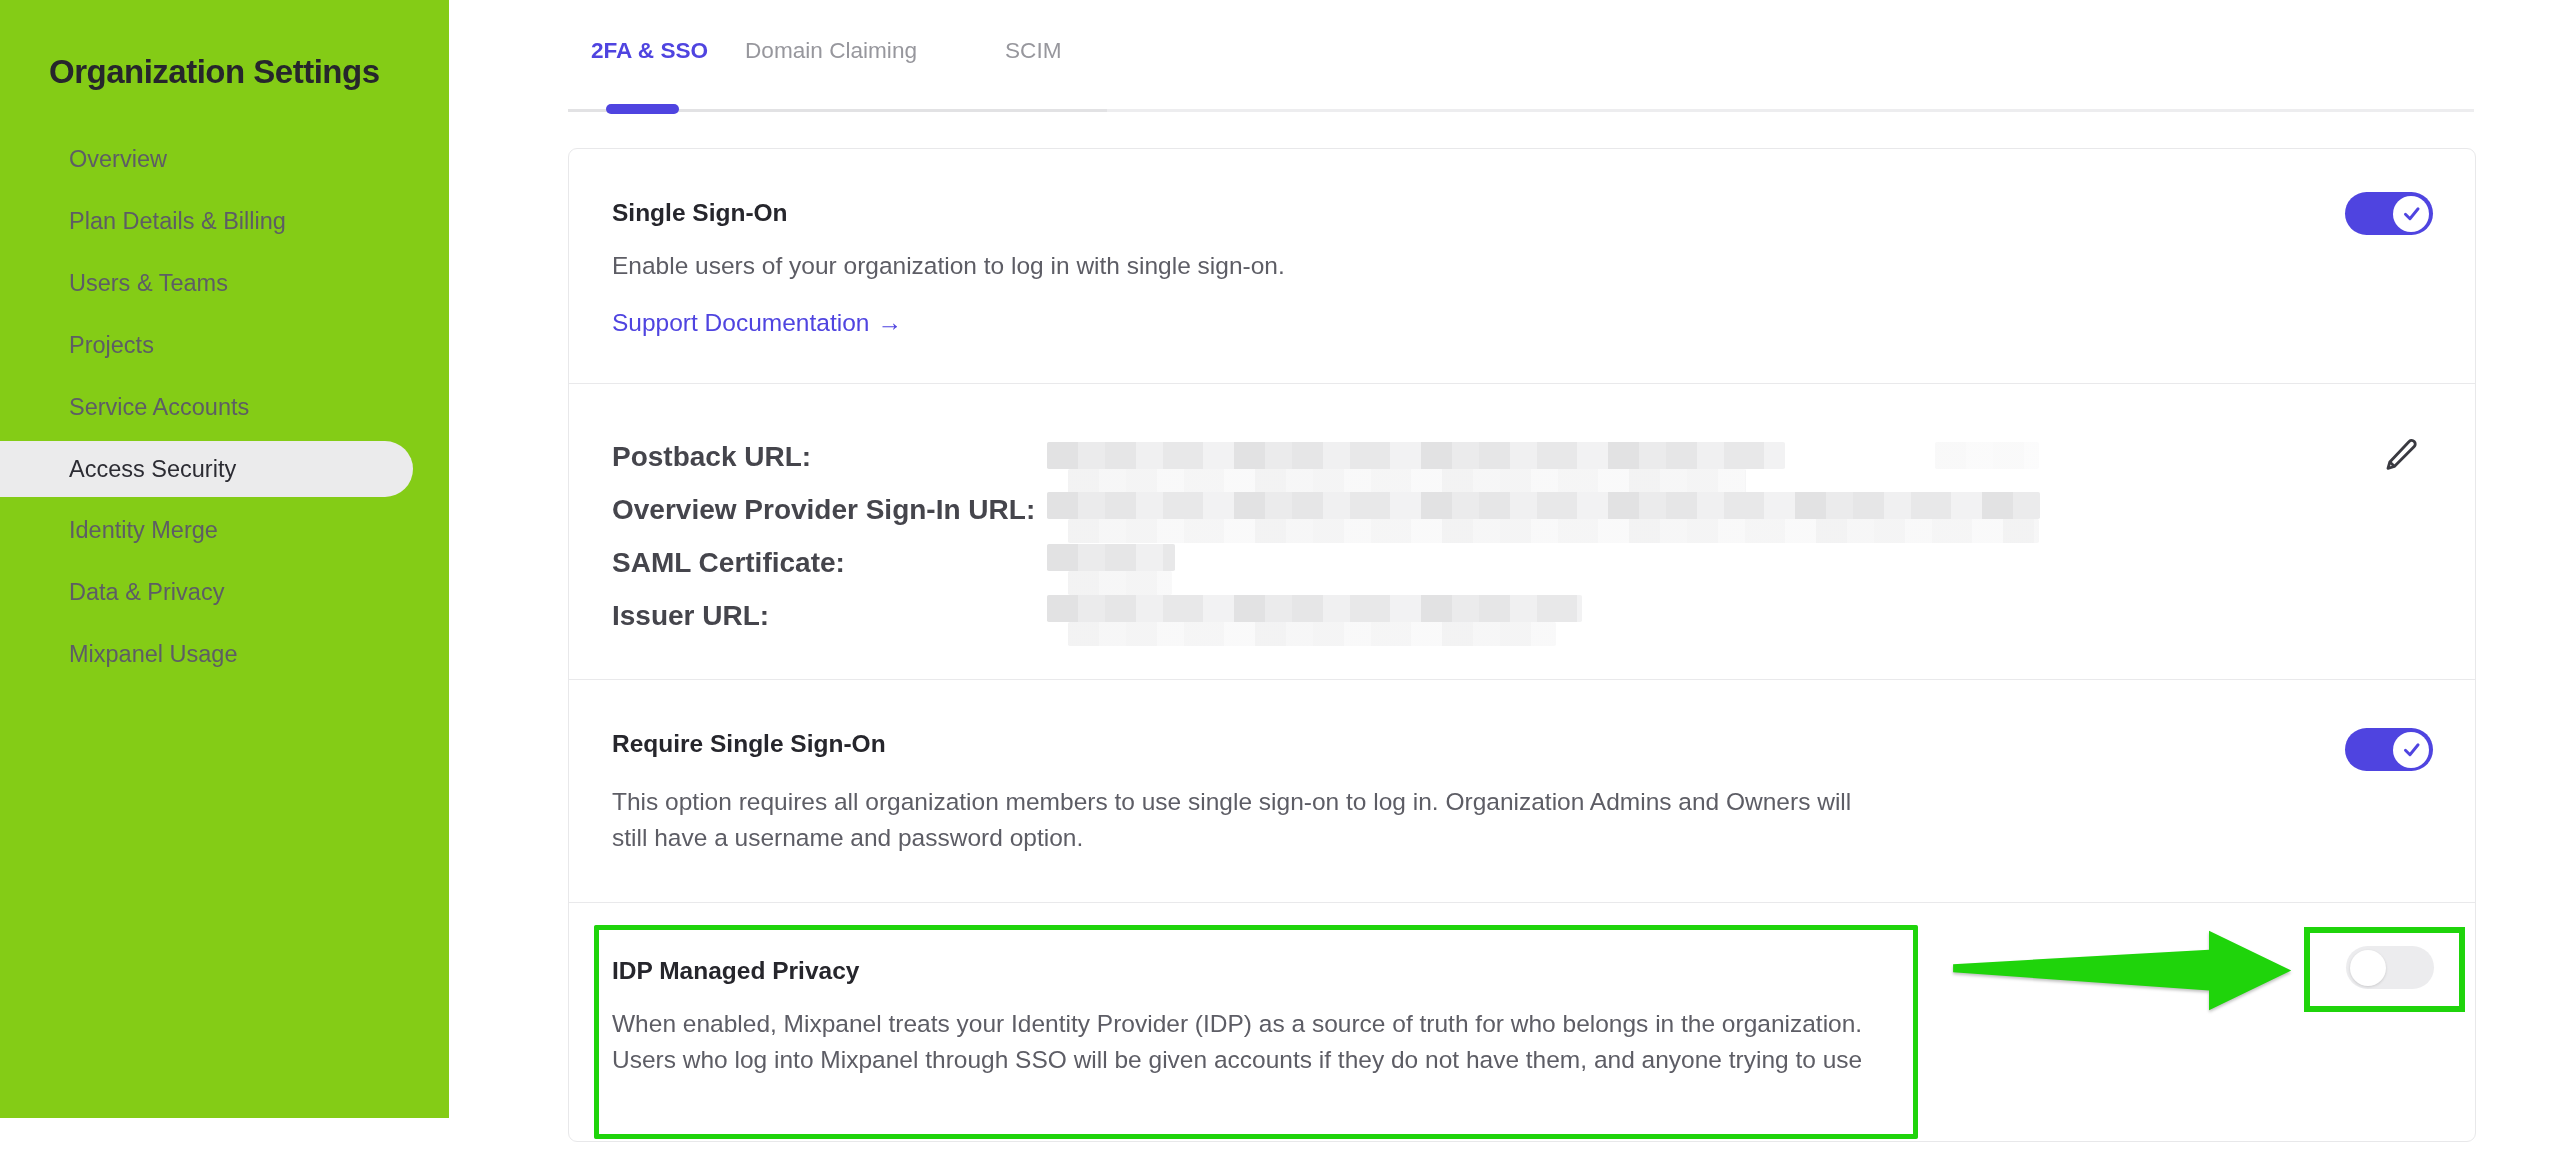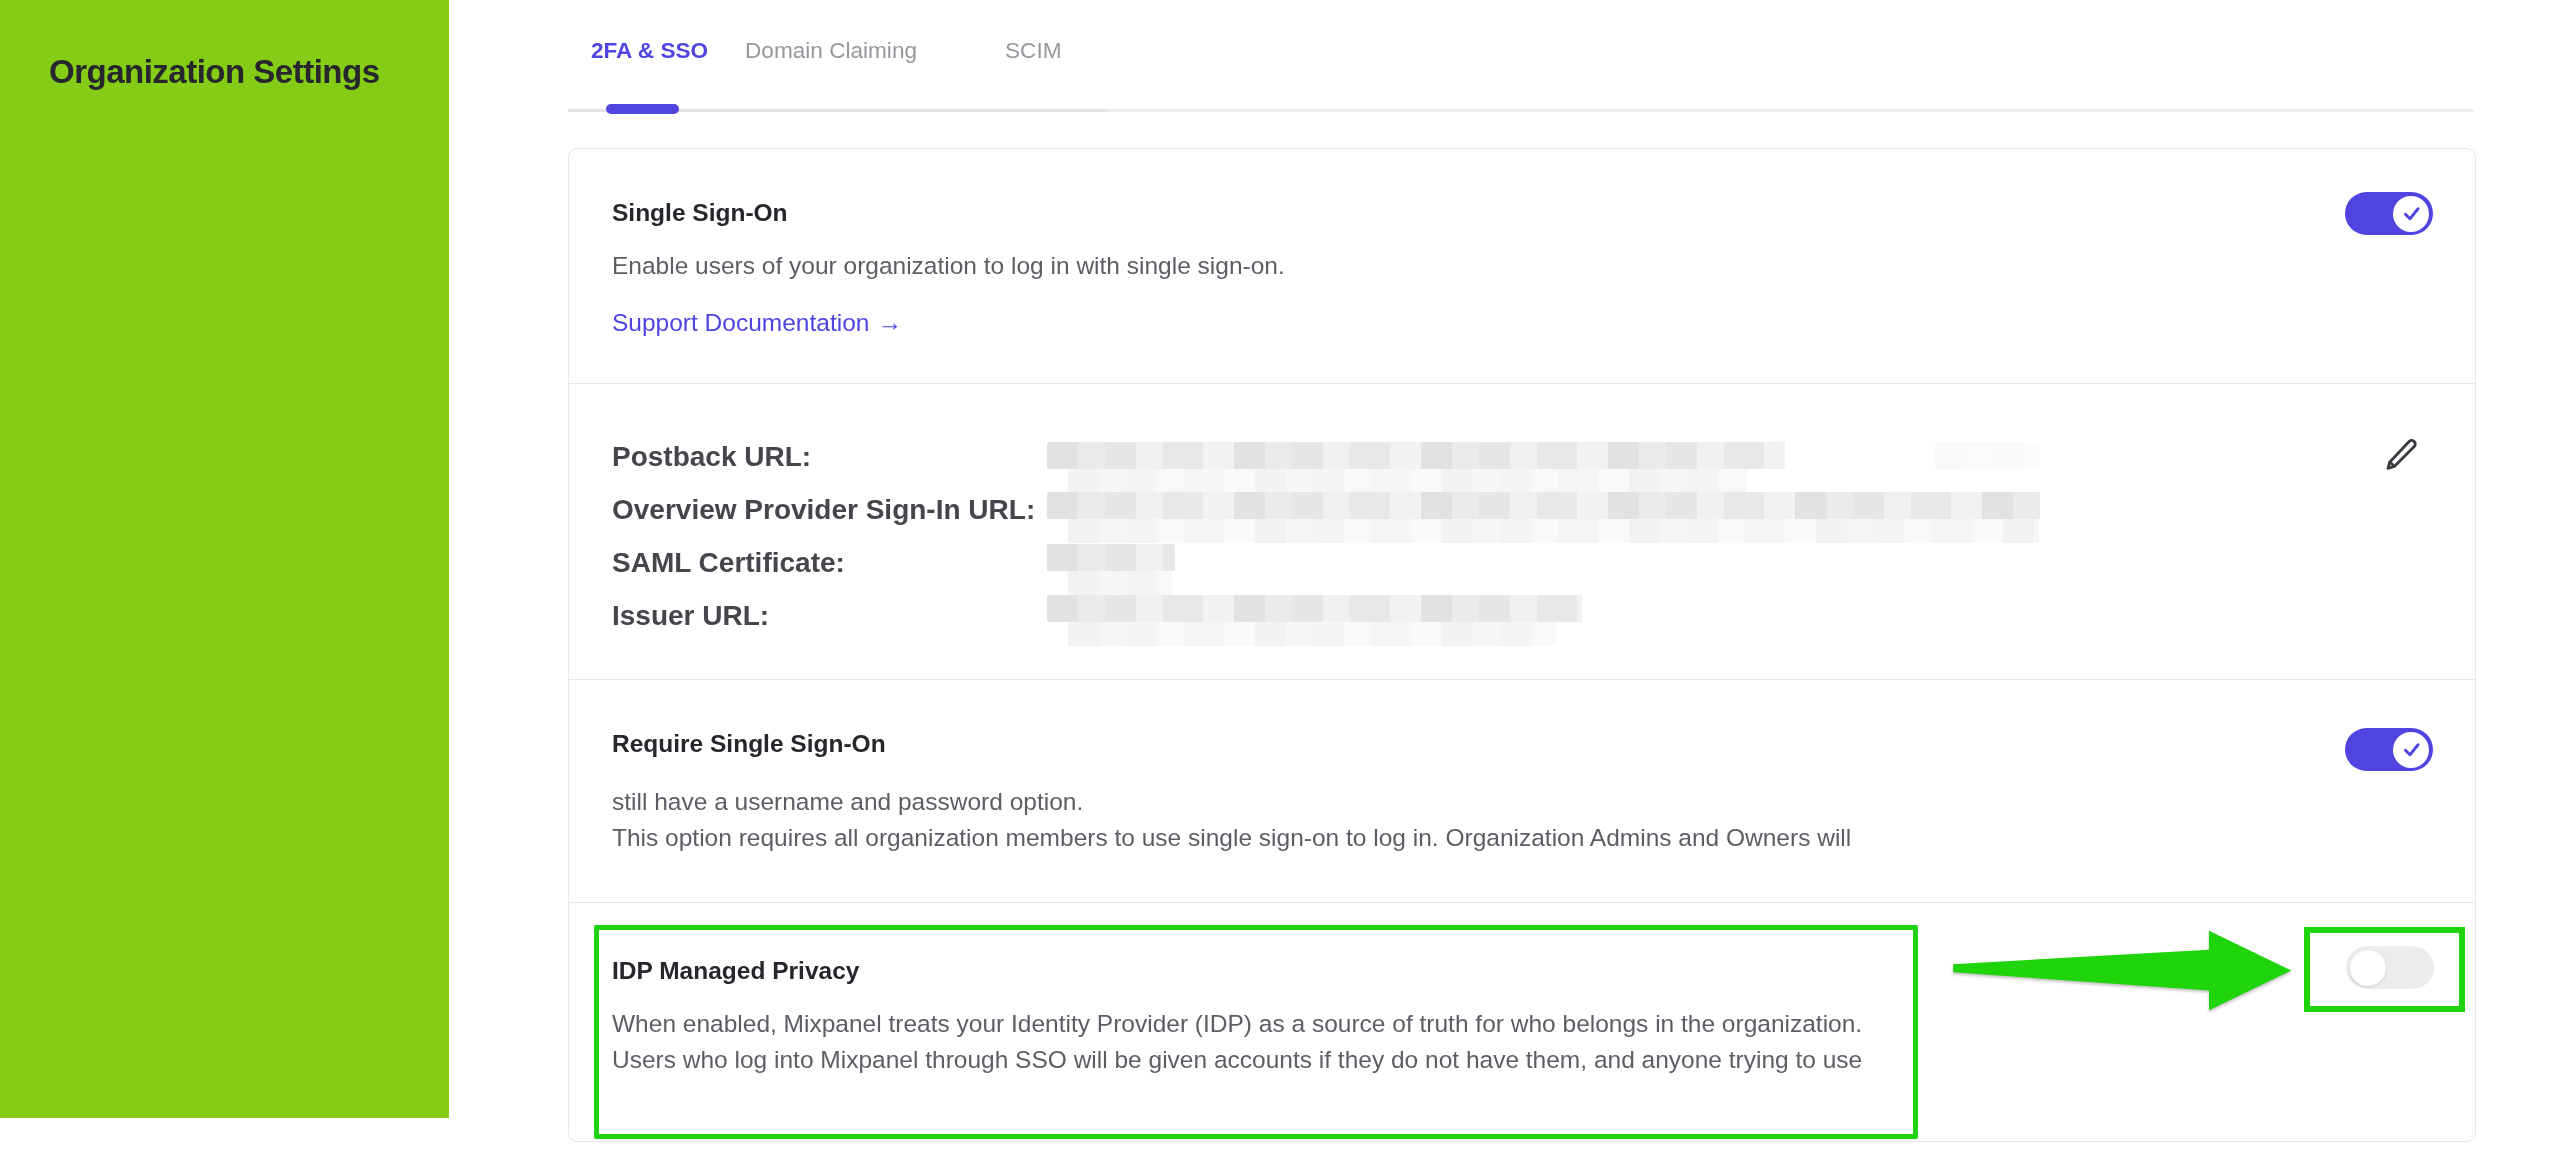--- a/index.html
+++ b/index.html
@@ -96,20 +96,31 @@
     filter:drop-shadow(0 2.7px 1.8px rgba(0,0,0,0.25));}
   .sec4 .toggle{left:1777px;top:43px;}
 </style>
 </head>
 <body>
 
 <div id="app">
 
   <aside class="sidebar">
     <div class="sidebar-title">Organization Settings</div>
+    <nav class="side-nav">
+      <div class="side-item">Overview</div>
+      <div class="side-item">Plan Details &amp; Billing</div>
+      <div class="side-item">Users &amp; Teams</div>
+      <div class="side-item">Projects</div>
+      <div class="side-item">Service Accounts</div>
+      <div class="side-item selected">Access Security</div>
+      <div class="side-item">Identity Merge</div>
+      <div class="side-item">Data &amp; Privacy</div>
+      <div class="side-item">Mixpanel Usage</div>
+    </nav>
   </aside>
 
   <div class="main">
 
     <div>
       <div class="tab active" style="left:142px;">2FA &amp; SSO</div>
       <div class="tab" style="left:296px;">Domain Claiming</div>
       <div class="tab" style="left:556px;">SCIM</div>
       <div class="tab-line dark"></div>
       <div class="tab-line light"></div>
@@ -157,22 +168,22 @@
           <svg width="40" height="40" viewBox="0 0 24 24">
             <path d="M16.3 3.9a2.15 2.15 0 0 1 3.04 3.04L7.4 18.9 3.6 20.0l1.1-3.8L16.3 3.9z" fill="none" stroke="#3a3a41" stroke-width="1.7" stroke-linejoin="round"></path>
             <path d="M4.7 16.2l3.0 2.9" fill="none" stroke="#3a3a41" stroke-width="1.7"></path>
           </svg>
         </div>
       </div>
 
       <div class="sec sec3">
         <div class="sec-title" style="top:48px;">Require Single Sign-On</div>
         <div class="para" style="top:104px;">
+          <div class="para-line">This option requires all organization members to use single sign-on to log in. Organization Admins and Owners will</div>
           <div class="para-line">still have a username and password option.</div>
-          <div class="para-line">This option requires all organization members to use single sign-on to log in. Organization Admins and Owners will</div>
         </div>
         <div class="toggle on" style="top:48px;right:42px;">
           <div class="knob">
             <svg width="23.5" height="23.5" viewBox="0 0 26 26">
               <polyline points="6,13.5 11,18.5 20,7.5" fill="none" stroke="#4f44e0" stroke-width="3.2" stroke-linecap="round" stroke-linejoin="round"></polyline>
             </svg>
           </div>
         </div>
       </div>
 

